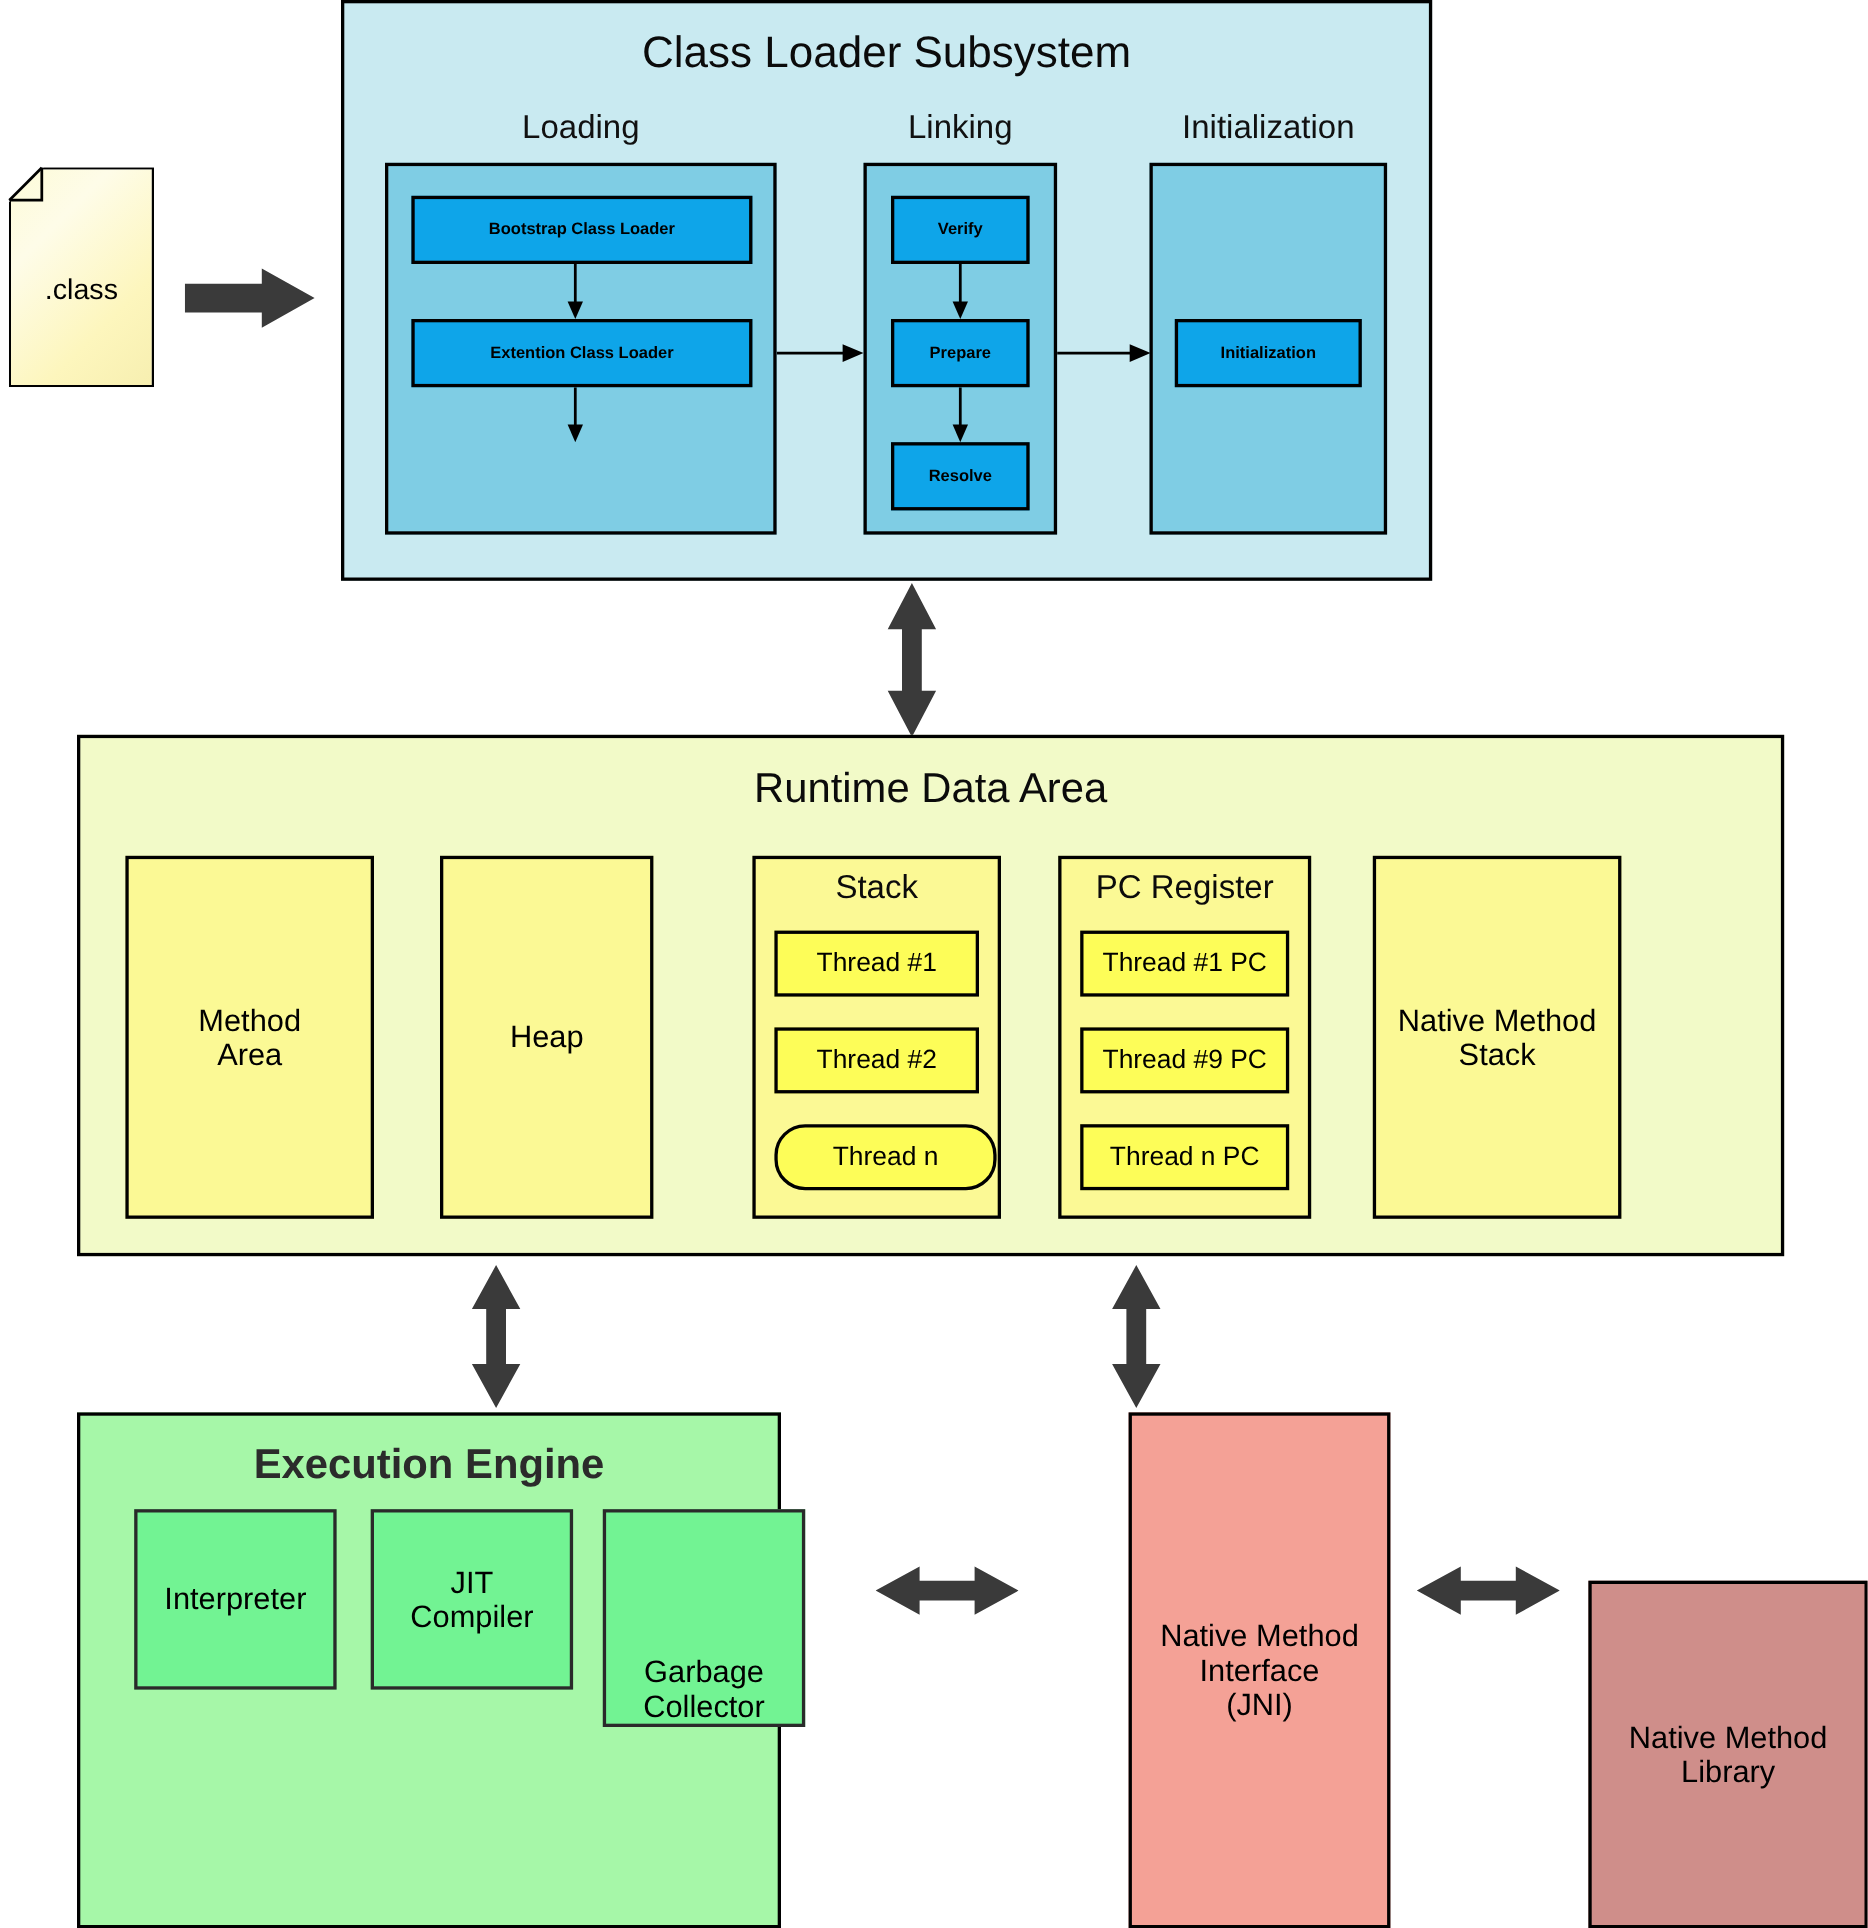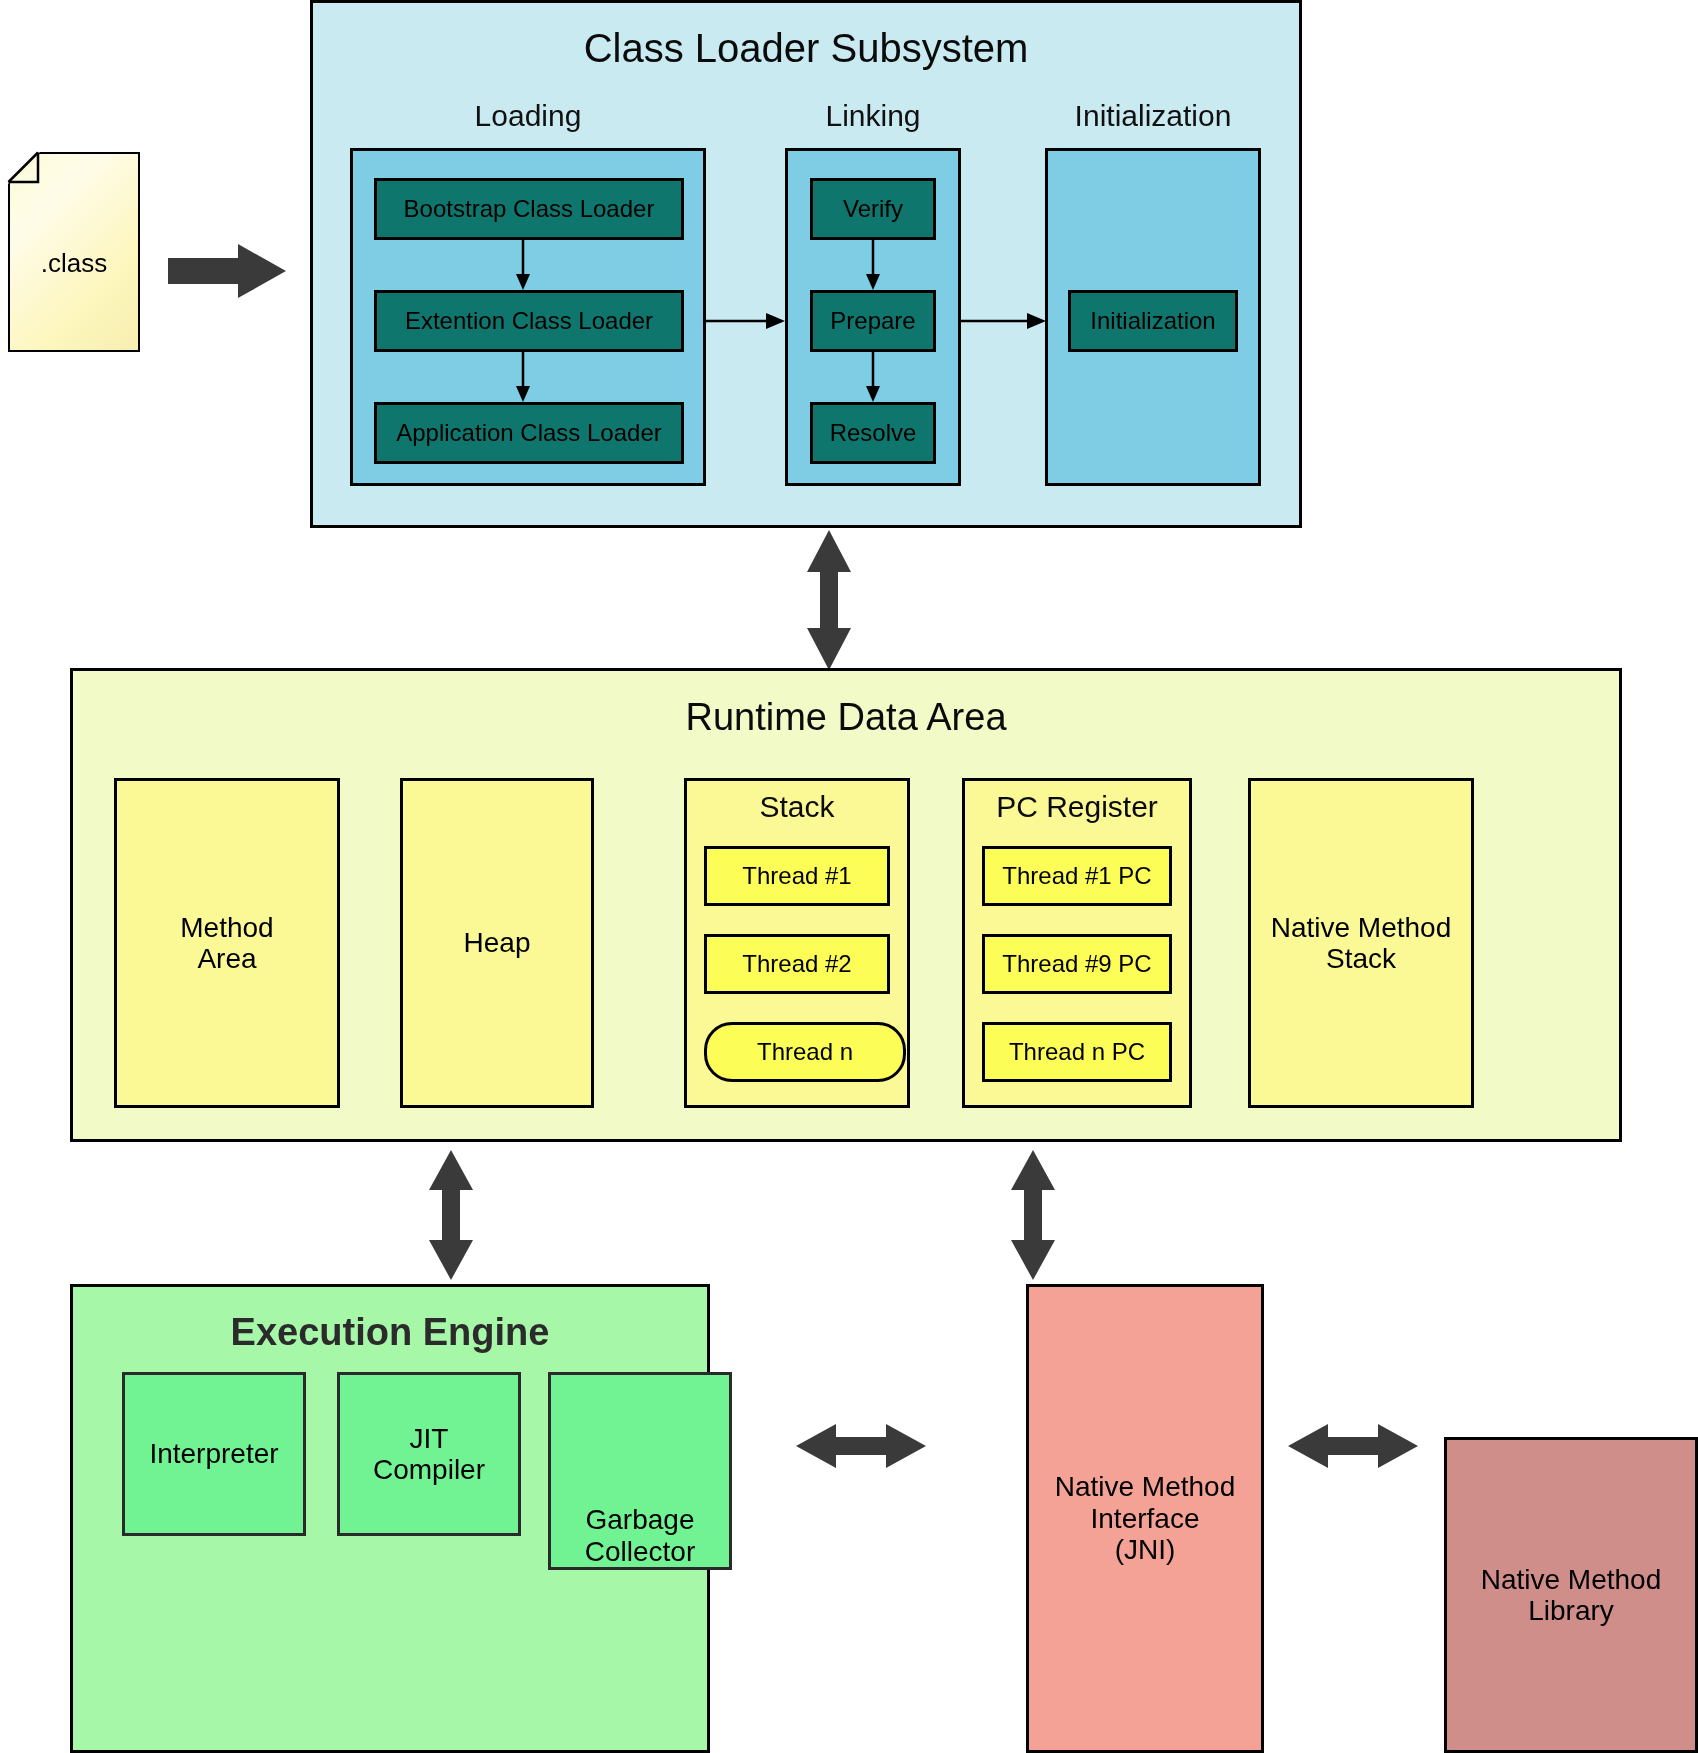--- a/index.html
+++ b/index.html
@@ -51,23 +51,24 @@
     font-size: 40px; font-weight: 400; color: #0b0b0b;
   }
   .phase-title {
     font-size: 30px; color: #111111;
   }
   .phase-col {
     background: #7fcde4;
     border: 3px solid #000000;
   }
   .inner-blue {
-    background: #0f766e;
-    border: 3px solid #000000;
-    font-size: 24px;
+    background: #0ea5e9;
+    border: 3px solid #000000;
+    font-size: 15px;
+    font-weight: bold;
   }
 
   
   #class-file {
     position: absolute;
     left: 8px; top: 152px; width: 132px; height: 200px;
   }
   #class-file .page {
     position: absolute;
     inset: 0;
@@ -181,21 +182,20 @@
   <div id="cls-subsystem" class="box"></div>
   <div class="label-only phase-title" style="left:350px; top:96px; width:356px; height:40px;">Loading</div>
 
   <div id="cls-title" class="label-only">Class Loader Subsystem</div>
   <div class="label-only phase-title" style="left:783px; top:96px; width:180px; height:40px;">Linking</div>
   <div class="label-only phase-title" style="left:1045px; top:96px; width:216px; height:40px;">Initialization</div>
 
   <div class="box phase-col" style="left:350px; top:148px; width:356px; height:338px;"></div>
   <div class="box inner-blue" style="left:374px; top:178px; width:310px; height:62px;">Bootstrap Class Loader</div>
   <div class="box inner-blue" style="left:374px; top:290px; width:310px; height:62px;">Extention Class Loader</div>
-  <div class="box inner-blue" style="left:374px; top:402px; width:310px; height:62px;">Application Class Loader</div>
 
   <svg class="abs" style="left:513px; top:240px;" width="20" height="52">
     <line x1="10" y1="0" x2="10" y2="38" stroke="#000000" stroke-width="2.5"></line>
     <polygon points="10,50 3,34 17,34" fill="#000000"></polygon>
   </svg>
   <svg class="abs" style="left:513px; top:352px;" width="20" height="52">
     <line x1="10" y1="0" x2="10" y2="38" stroke="#000000" stroke-width="2.5"></line>
     <polygon points="10,50 3,34 17,34" fill="#000000"></polygon>
   </svg>
 

